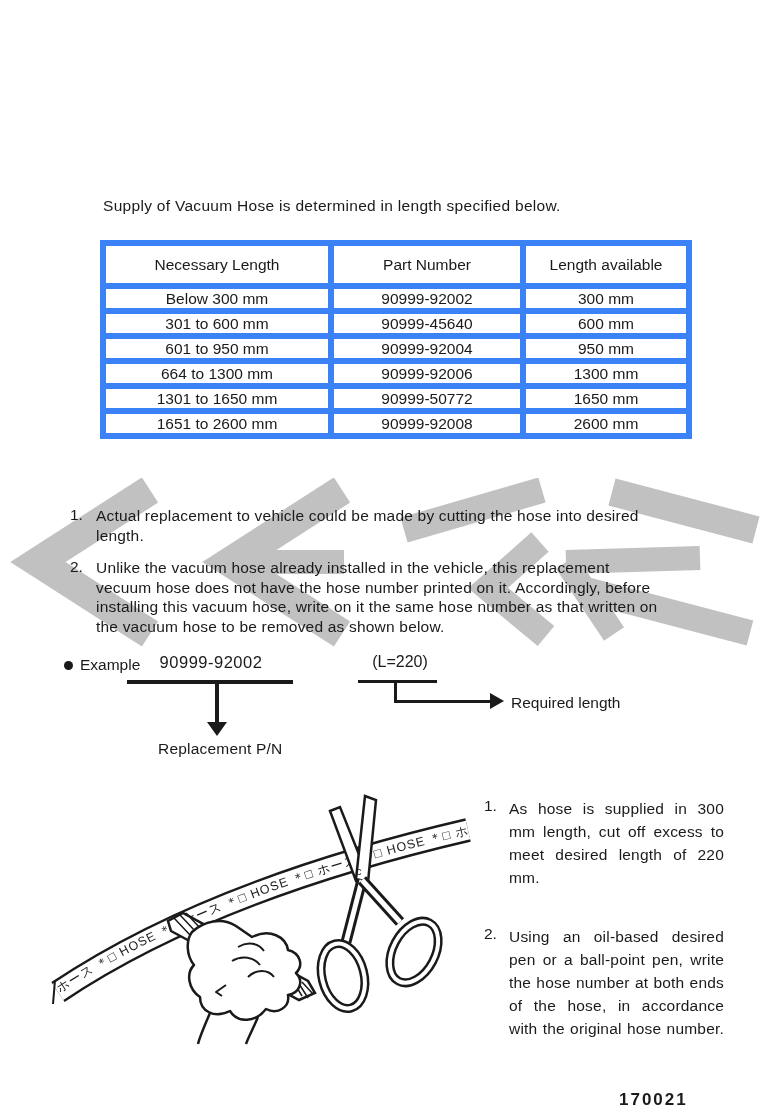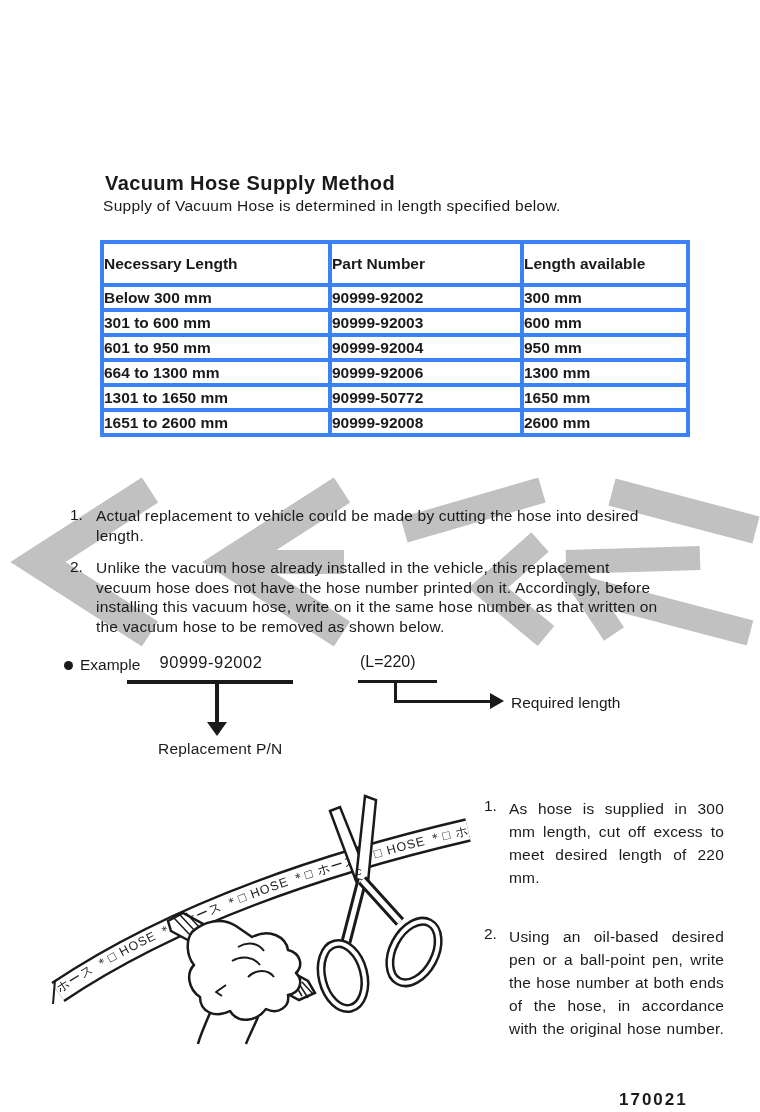--- a/index.html
+++ b/index.html
@@ -22,23 +22,23 @@
   .title { left:105px; top:172px; font-size:20px; font-weight:bold; letter-spacing:.4px; }
   .subtitle { left:103px; top:197px; font-size:15.5px; letter-spacing:.3px; }
 
   
   table.supply {
     position:absolute; left:100px; top:240px; width:586px;
     border-collapse:collapse; table-layout:fixed;
     font-size:15.5px;
   }
   table.supply th, table.supply td {
-    border:4px solid #3b82f6;
-    text-align:left; vertical-align:middle;
-    font-weight:bold;
+    border:6px solid #3b82f6;
+    text-align:center; vertical-align:middle;
+    font-weight:normal;
     padding:0;
   }
   table.supply { border:3px solid #1a1a1a; }
   table.supply thead th { height:43px; border-bottom:3px solid #1a1a1a; }
   table.supply tbody td { height:25px; }
 
   
   .notes { left:70px; top:506px; width:592px; }
   .note-item { display:flex; margin-bottom:13px; }
   .note-num { width:26px; flex:0 0 26px; font-size:15.5px; }
@@ -47,21 +47,21 @@
   
   .bullet-dot { left:64px; top:661px; width:9px; height:9px; background:#1a1a1a; border-radius:50%; }
   .example-label { left:80px; top:656px; font-size:15.5px; }
   .example-pn { left:130px; top:653px; width:162px; text-align:center; font-size:16.5px; letter-spacing:.5px; }
   .underline-pn { left:127px; top:680px; width:166px; height:4px; background:#1a1a1a; }
   .arrow-stem-down { left:215px; top:684px; width:4px; height:38px; background:#1a1a1a; }
   .arrowhead-down { left:207px; top:722px; width:0; height:0;
       border-left:10px solid transparent; border-right:10px solid transparent;
       border-top:14px solid #1a1a1a; }
   .replacement-label { left:158px; top:740px; font-size:15.5px; letter-spacing:.2px; }
-  .example-len { left:360px; top:653px; width:80px; font-size:16px; }
+  .example-len { left:360px; top:653px; width:80px; text-align:center; font-size:16px; }
   .underline-len { left:358px; top:680px; width:79px; height:3px; background:#1a1a1a; }
   .elbow-v { left:394px; top:683px; width:3px; height:20px; background:#1a1a1a; }
   .elbow-h { left:394px; top:700px; width:98px; height:3px; background:#1a1a1a; }
   .arrowhead-right { left:490px; top:693px; width:0; height:0;
       border-top:8px solid transparent; border-bottom:8px solid transparent;
       border-left:14px solid #1a1a1a; }
   .required-label { left:511px; top:694px; font-size:15.5px; }
 
   
   #illustration { position:absolute; left:40px; top:780px; width:440px; height:265px; }
@@ -87,21 +87,20 @@
     <path d="M 540 64 L 488 110 L 546 158" stroke-width="26"></path>
     <path d="M 612 14 L 756 52" stroke-width="28"></path>
     <path d="M 566 84 L 700 80" stroke-width="24"></path>
     <path d="M 566 84 L 614 156" stroke-width="24"></path>
     <path d="M 586 112 L 750 155" stroke-width="26"></path>
   </g>
 </svg>
 
 <div class="content-layer">
 
-  <h1 class="abs title">Vacuum Hose Supply Method</h1>
   <p class="abs subtitle">Supply of Vacuum Hose is determined in length specified below.</p>
 
   <table class="supply">
     <colgroup>
       <col style="width:228px">
         <col style="width:192px">
         <col style="width:166px">
     </colgroup>
     <thead>
       <tr>
@@ -111,21 +110,21 @@
       </tr>
     </thead>
     <tbody>
       <tr>
         <td>Below 300 mm</td>
         <td>90999-92002</td>
         <td>300 mm</td>
       </tr>
       <tr>
         <td>301 to 600 mm</td>
-        <td>90999-92003</td>
+        <td>90999-45640</td>
         <td>600 mm</td>
       </tr>
       <tr>
         <td>601 to 950 mm</td>
         <td>90999-92004</td>
         <td>950 mm</td>
       </tr>
       <tr>
         <td>664 to 1300 mm</td>
         <td>90999-92006</td>

